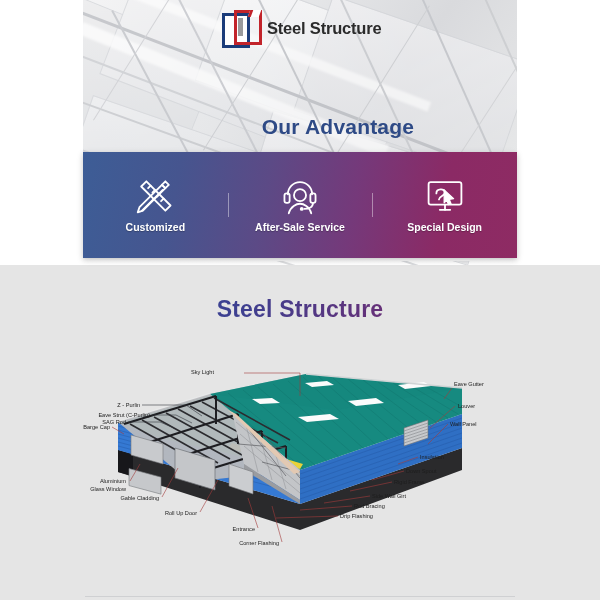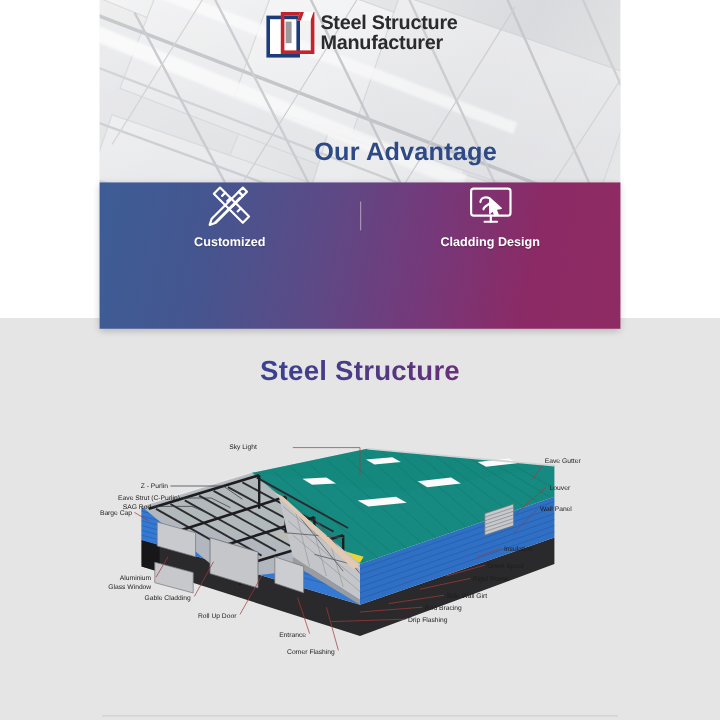--- a/index.html
+++ b/index.html
@@ -66,24 +66,24 @@
     letter-spacing:-.2px;
   }
 
   
   .adv-title{
     position:absolute;left:83px;top:115px;width:510px;
     text-align:center;font-size:21px;font-weight:bold;color:#2e4a86;
     letter-spacing:.2px;z-index:7;
   }
   .adv-bar{
-    position:absolute;left:83px;top:152px;width:434px;height:122px;z-index:7;
+    position:absolute;left:83px;top:152px;width:434px;height:106px;z-index:7;
     background:linear-gradient(100deg,#3d5d96 0%,#46558f 22%,#5c4a86 42%,#75397a 62%,#8b2a65 82%,#8e2b63 100%);
     box-shadow:0 2px 6px rgba(0,0,0,.22);
-    display:flex;align-items:flex-start;
+    display:flex;align-items:center;
   }
   .adv-cell{
     flex:1 1 0;position:relative;display:flex;flex-direction:column;
     align-items:center;justify-content:center;gap:6px;
   }
   .adv-cell + .adv-cell::before{
     content:"";position:absolute;left:0;top:16px;bottom:16px;width:1px;
     background:rgba(255,255,255,.42);
   }
   .adv-icon{width:42px;height:38px;display:block;}
@@ -167,21 +167,20 @@
 
     <div class="logo-wrap">
       <div class="logo-mark">
         <span class="sq-blue"></span>
         <span class="inner-bar"></span>
         <span class="sq-red"></span>
         <span class="nick"></span>
       </div>
       <div class="logo-text">
         <span class="l1">Steel Structure</span>
-        <span class="l2">Manufacturer</span>
       </div>
     </div>
   </div>
 
   <div class="adv-title">Our Advantage</div>
 
   <div class="adv-bar">
 
     <div class="adv-cell">
       <svg class="adv-icon" viewBox="0 0 48 44">
@@ -192,32 +191,46 @@
           <path d="M14 5 L42 33 L36 39 L8 11 Z"></path>
           <path d="M19 10 L16 13"></path>
             <path d="M24 15 L21 18"></path>
           <path d="M29 20 L26 23"></path>
             <path d="M34 25 L31 28"></path>
         </g>
       </svg>
       <span class="adv-label">Customized</span>
     </div>
 
+    <div class="adv-cell">
+      <svg class="adv-icon" viewBox="0 0 48 44">
+        <g fill="none" stroke="#ffffff" stroke-width="2.1" stroke-linejoin="round" stroke-linecap="round">
+          <path d="M10 20 A14 14 0 0 1 38 20"></path>
+          <rect x="6" y="19" width="6" height="11" rx="2.5"></rect>
+          <rect x="36" y="19" width="6" height="11" rx="2.5"></rect>
+          <path d="M39 30 C39 35 34 37 29 37"></path>
+          <circle cx="26" cy="37" r="2.2" fill="#fff" stroke="none"></circle>
+          <circle cx="24" cy="21" r="7"></circle>
+          <path d="M11 42 C13 34 20 31 24 31 C28 31 35 34 37 42"></path>
+        </g>
+      </svg>
+      <span class="adv-label">After-Sale Service</span>
+    </div>
 
     <div class="adv-cell">
       <svg class="adv-icon" viewBox="0 0 48 44">
         <g fill="none" stroke="#ffffff" stroke-width="2.1" stroke-linejoin="round" stroke-linecap="round">
           <rect x="5" y="6" width="38" height="26" rx="2.5"></rect>
           <path d="M18 38 L30 38"></path>
             <path d="M24 32 L24 38"></path>
           <path d="M14 19 C14 13 24 13 24 18 C24 22 17 22 17 26"></path>
           <path d="M23 15 L34 25 L29 26 L31 31 L28 32 L26 27 L23 30 Z" fill="#ffffff" stroke="#ffffff" stroke-width="1.4"></path>
         </g>
       </svg>
-      <span class="adv-label">Cladding Design</span>
+      <span class="adv-label">Special Design</span>
     </div>
 
   </div>
   <div class="adv-shadow"></div>
 
   <div class="ss-title">Steel Structure</div>
 
   <div class="diagram">
   <svg viewBox="0 0 600 230">
 

